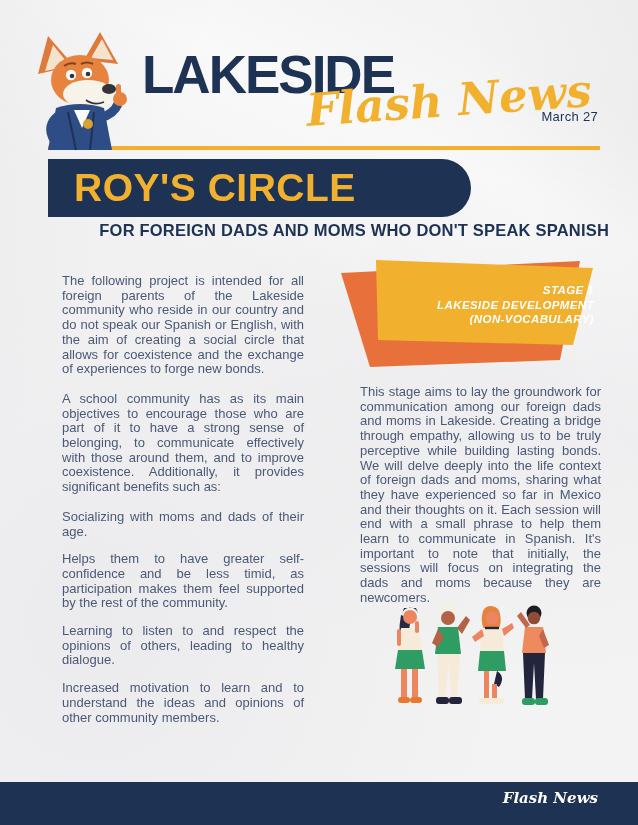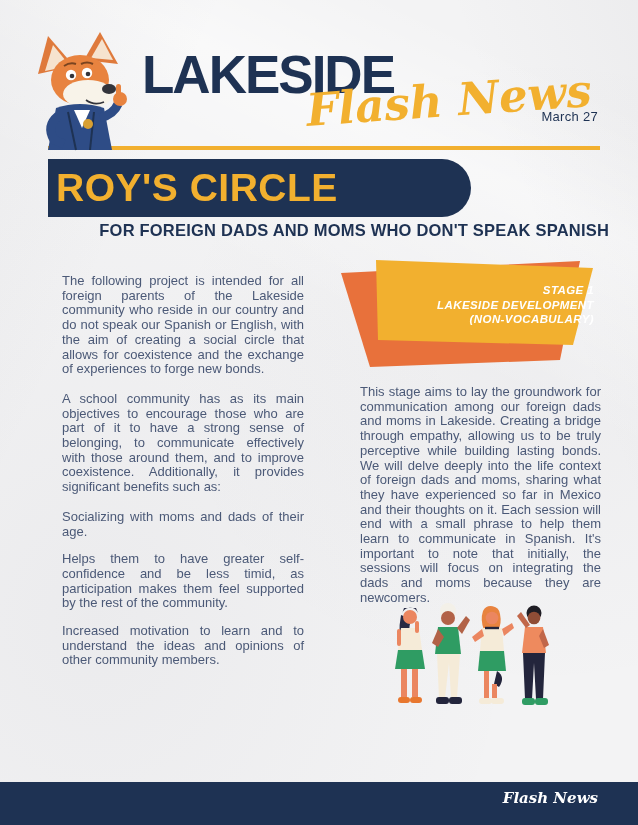--- a/index.html
+++ b/index.html
@@ -43,21 +43,21 @@
   .mascot { position:absolute; left:28px; top:32px; width:130px; height:120px; }
 
   
   .banner {
     position:absolute; top:159px; left:48px; width:423px; height:58px;
     background:#1e3253; border-radius:0 29px 29px 0;
     display:flex; align-items:center;
   }
   .banner-title {
     font-size:39px; font-weight:800; color:#f2b02f;
-    padding-left:8px; letter-spacing:0.5px; white-space:nowrap;
+    padding-left:26px; letter-spacing:0.5px; white-space:nowrap;
   }
   .subtitle {
     position:absolute; top:221px; left:49px; width:560px;
     font-size:16.5px; font-weight:700; color:#1e3253; letter-spacing:0.2px;
     white-space:nowrap;
     text-align:right;
   }
 
   
   .col { position:absolute; font-size:13px; line-height:14.7px;
@@ -136,20 +136,21 @@
   <div class="banner">
     <div class="banner-title">ROY'S CIRCLE</div>
   </div>
   <div class="subtitle">FOR FOREIGN DADS AND MOMS WHO DON'T SPEAK SPANISH</div>
 
   <div class="col col-left">
     <p class="gap">The following project is intended for all foreign parents of the Lakeside community who reside in our country and do not speak our Spanish or English, with the aim of creating a social circle that allows for coexistence and the exchange of experiences to forge new bonds.</p>
     <p class="gap">A school community has as its main objectives to encourage those who are part of it to have a strong sense of belonging, to communicate effectively with those around them, and to improve coexistence. Additionally, it provides significant benefits such as:</p>
     <p>Socializing with moms and dads of their age.</p>
     <p>Helps them to have greater self-confidence and be less timid, as participation makes them feel supported by the rest of the community.</p>
+    <p>Learning to listen to and respect the opinions of others, leading to healthy dialogue.</p>
     <p>Increased motivation to learn and to understand the ideas and opinions of other community members.</p>
   </div>
 
   <svg class="badge-svg" viewBox="0 0 304 118" aria-hidden="true">
     <polygon points="8,17 247,5 227,104 37,111" fill="#e8713b"></polygon>
     <polygon points="43,4 260,12 240,89 45,84" fill="#f2b02f"></polygon>
   </svg>
   <div class="badge-text">
     <div>STAGE 1</div>
     <div>LAKESIDE DEVELOPMENT</div>

